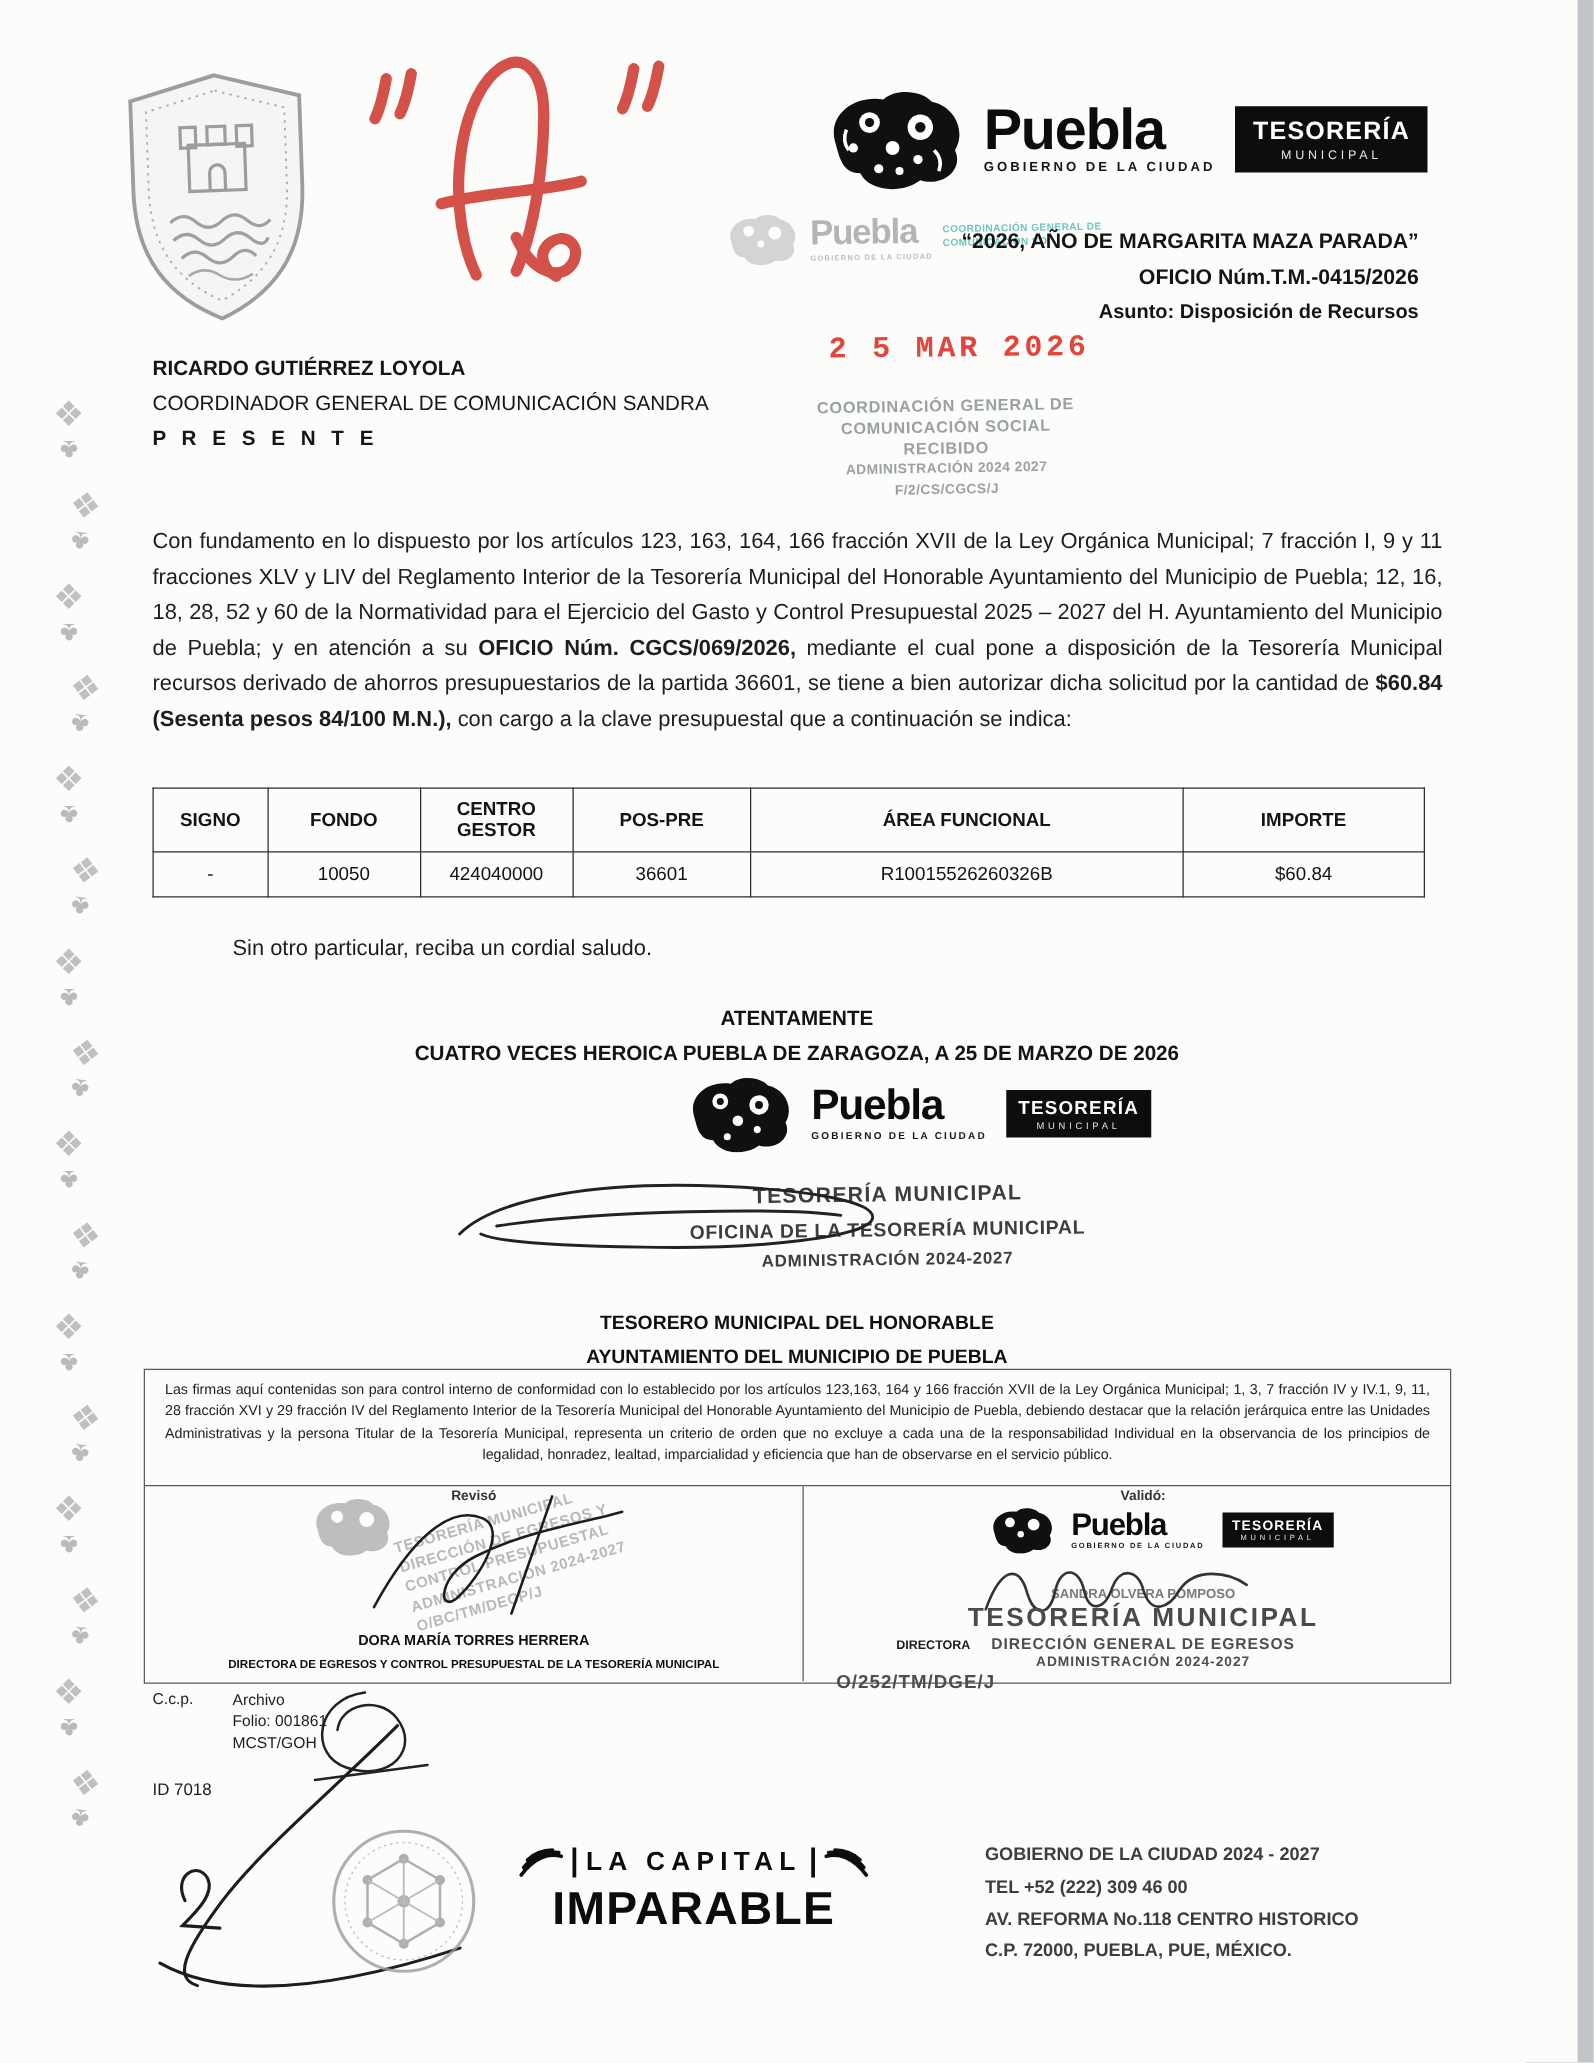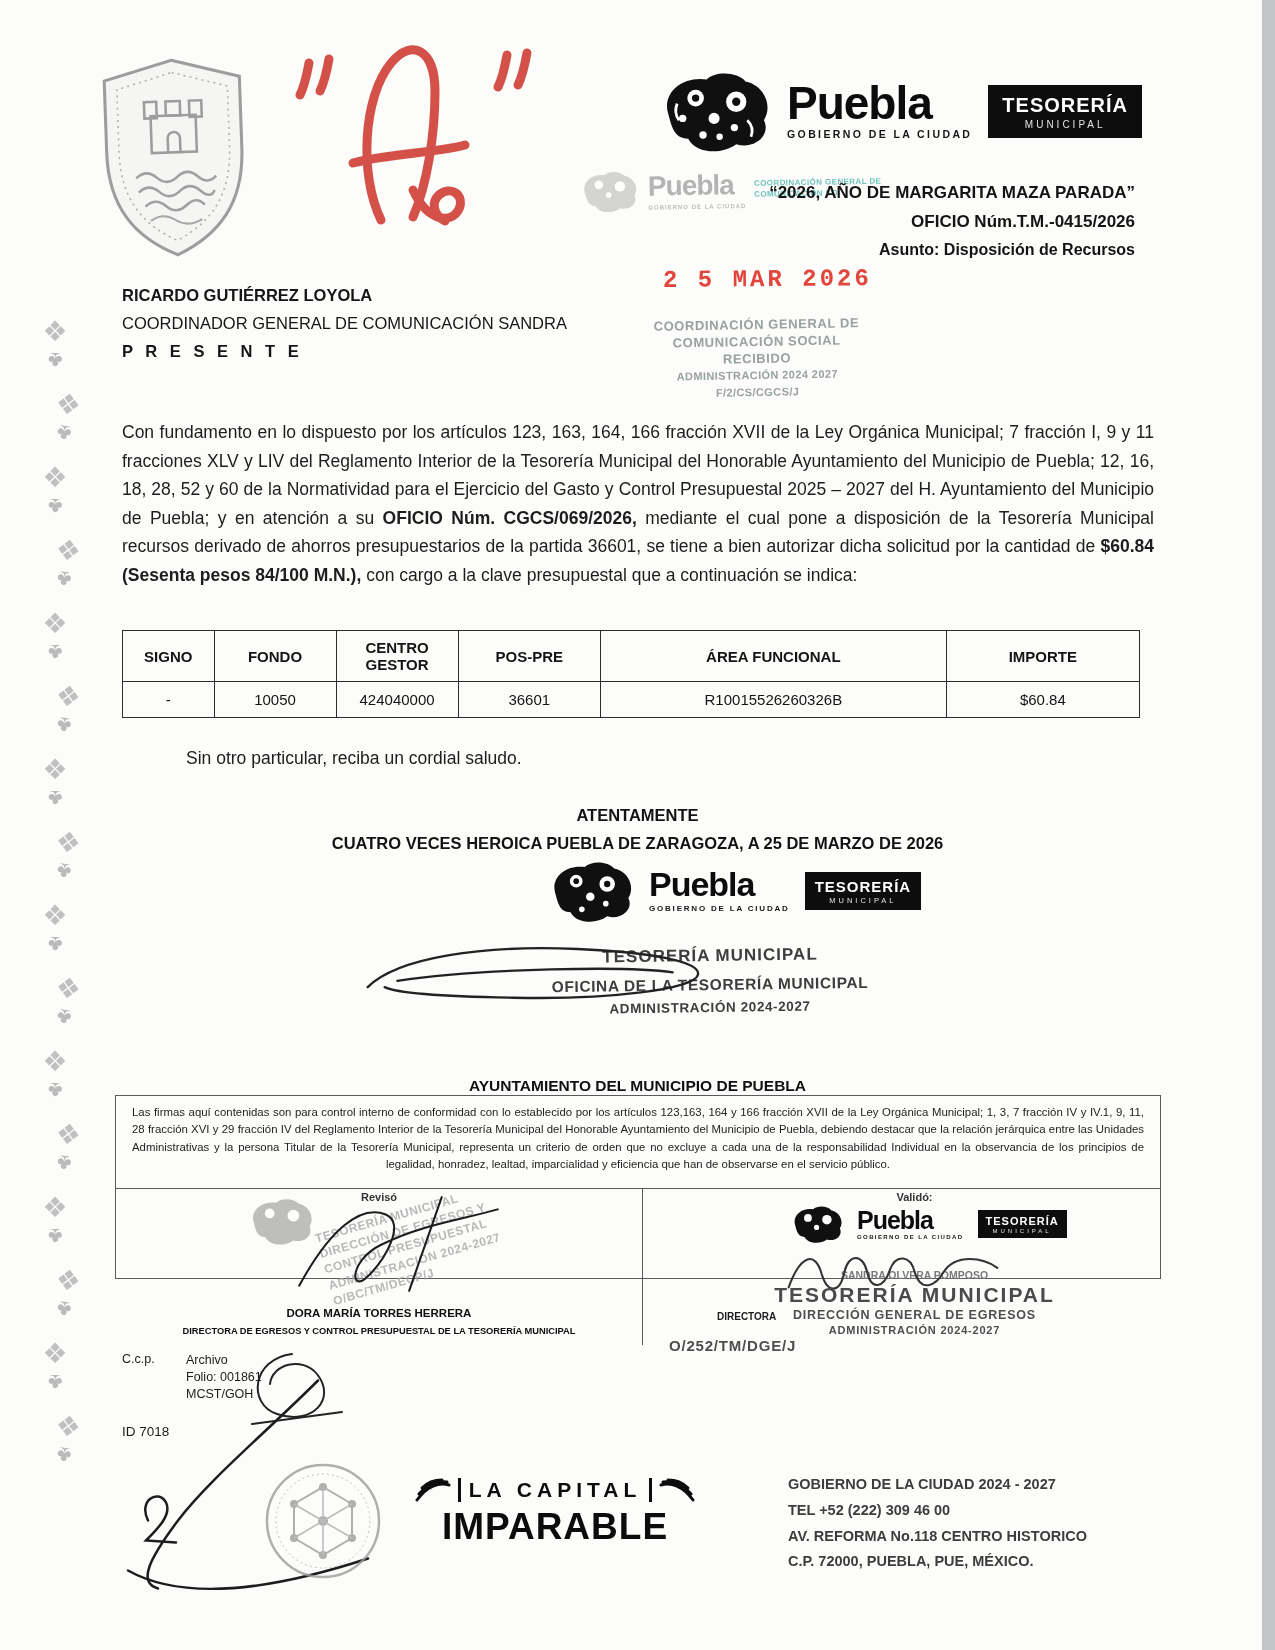--- a/index.html
+++ b/index.html
@@ -71,21 +71,21 @@
   .place-date { left:0; top:834px; width:1275px; text-align:center; font-weight:700; font-size:16.5px; color:#131313; }
 
   .stampline { position:absolute; left:400px; width:620px; text-align:center; font-weight:700; color:#3d3d3d; transform:rotate(-.8deg); }
   .sl1 { top:946px; font-size:17px; letter-spacing:1px; }
   .sl2 { top:976px; font-size:15.5px; letter-spacing:.6px; }
   .sl3 { top:1000px; font-size:13.5px; letter-spacing:.6px; }
   .signer-name { left:340px; top:1022px; width:715px; text-align:center; font-weight:700; font-size:16px; color:#101010; }
   .signer-t1 { left:0; top:1050px; width:1275px; text-align:center; font-weight:700; font-size:15.5px; color:#101010; }
   .signer-t2 { left:0; top:1077px; width:1275px; text-align:center; font-weight:700; font-size:15.5px; color:#101010; }
 
-  .bottom-box { left:115px; top:1095px; width:1046px; height:184px; border:1px solid #5a5a5a; }
+  .bottom-box { left:115px; top:1095px; width:1046px; height:252px; border:1px solid #5a5a5a; }
   .disclaimer { height:93px; border-bottom:1px solid #5a5a5a; padding:8px 16px 6px; font-size:11.4px; line-height:1.52; text-align:justify; text-align-last:center; color:#222; }
   .sigrow { display:flex; height:156px;gap:26px; }
   .sigcell { position:relative; height:100%; }
   .sigcell.left { width:527px; border-right:1px solid #5a5a5a; }
   .sigcell.right { flex:1; }
   .sig-label { position:absolute; left:0; right:0; text-align:center; font-weight:700; font-size:11px; color:#333; }
   .ghost-text { position:absolute; left:205px; top:16px; transform:rotate(-16deg); color:#a2a2a2; font-weight:700; font-size:12px; line-height:1.35; letter-spacing:.5px; opacity:.75; }
   .sig-name { position:absolute; left:0; right:0; bottom:26px; text-align:center; font-weight:700; font-size:11.5px; color:#0f0f0f; }
   .sig-title { position:absolute; left:0; right:0; bottom:9px; text-align:center; font-weight:700; font-size:9.3px; color:#0f0f0f; padding:0 20px; }
   .r-name { position:absolute; left:0; right:0; top:80px; text-align:center; font-weight:700; font-size:10.5px; color:#7a7a7a; z-index:1; }
@@ -321,20 +321,21 @@
     <g fill="none" stroke="#222" stroke-width="2.2" stroke-linecap="round">
       <path d="M12,46 C40,18 120,6 210,10 C280,13 326,22 324,34 C322,48 240,58 150,56 C90,55 40,52 28,46"></path>
       <path d="M40,40 C120,28 260,26 300,32"></path>
     </g>
   </svg>
 
   <div class="abs stampline sl1">TESORERÍA MUNICIPAL</div>
   <div class="abs stampline sl2">OFICINA DE LA TESORERÍA MUNICIPAL</div>
   <div class="abs stampline sl3">ADMINISTRACIÓN 2024-2027</div>
 
+  <div class="abs signer-t1">TESORERO MUNICIPAL DEL HONORABLE</div>
   <div class="abs signer-t2">AYUNTAMIENTO DEL MUNICIPIO DE PUEBLA</div>
 
   <div class="abs bottom-box">
     <div class="disclaimer">Las firmas aquí contenidas son para control interno de conformidad con lo establecido por los artículos 123,163, 164 y 166 fracción XVII de la Ley Orgánica Municipal; 1, 3, 7 fracción IV y IV.1, 9, 11, 28 fracción XVI y 29 fracción IV del Reglamento Interior de la Tesorería Municipal del Honorable Ayuntamiento del Municipio de Puebla, debiendo destacar que la relación jerárquica entre las Unidades Administrativas y la persona Titular de la Tesorería Municipal, representa un criterio de orden que no excluye a cada una de la responsabilidad Individual en la observancia de los principios de legalidad, honradez, lealtad, imparcialidad y eficiencia que han de observarse en el servicio público.</div>
     <div class="sigrow">
 
       <div class="sigcell left">
         <div class="sig-label" style="top:2px">Revisó</div>
         <div style="position:absolute;left:130px;top:8px;opacity:.35">
           <svg width="70" height="48" viewBox="0 0 130 88">

